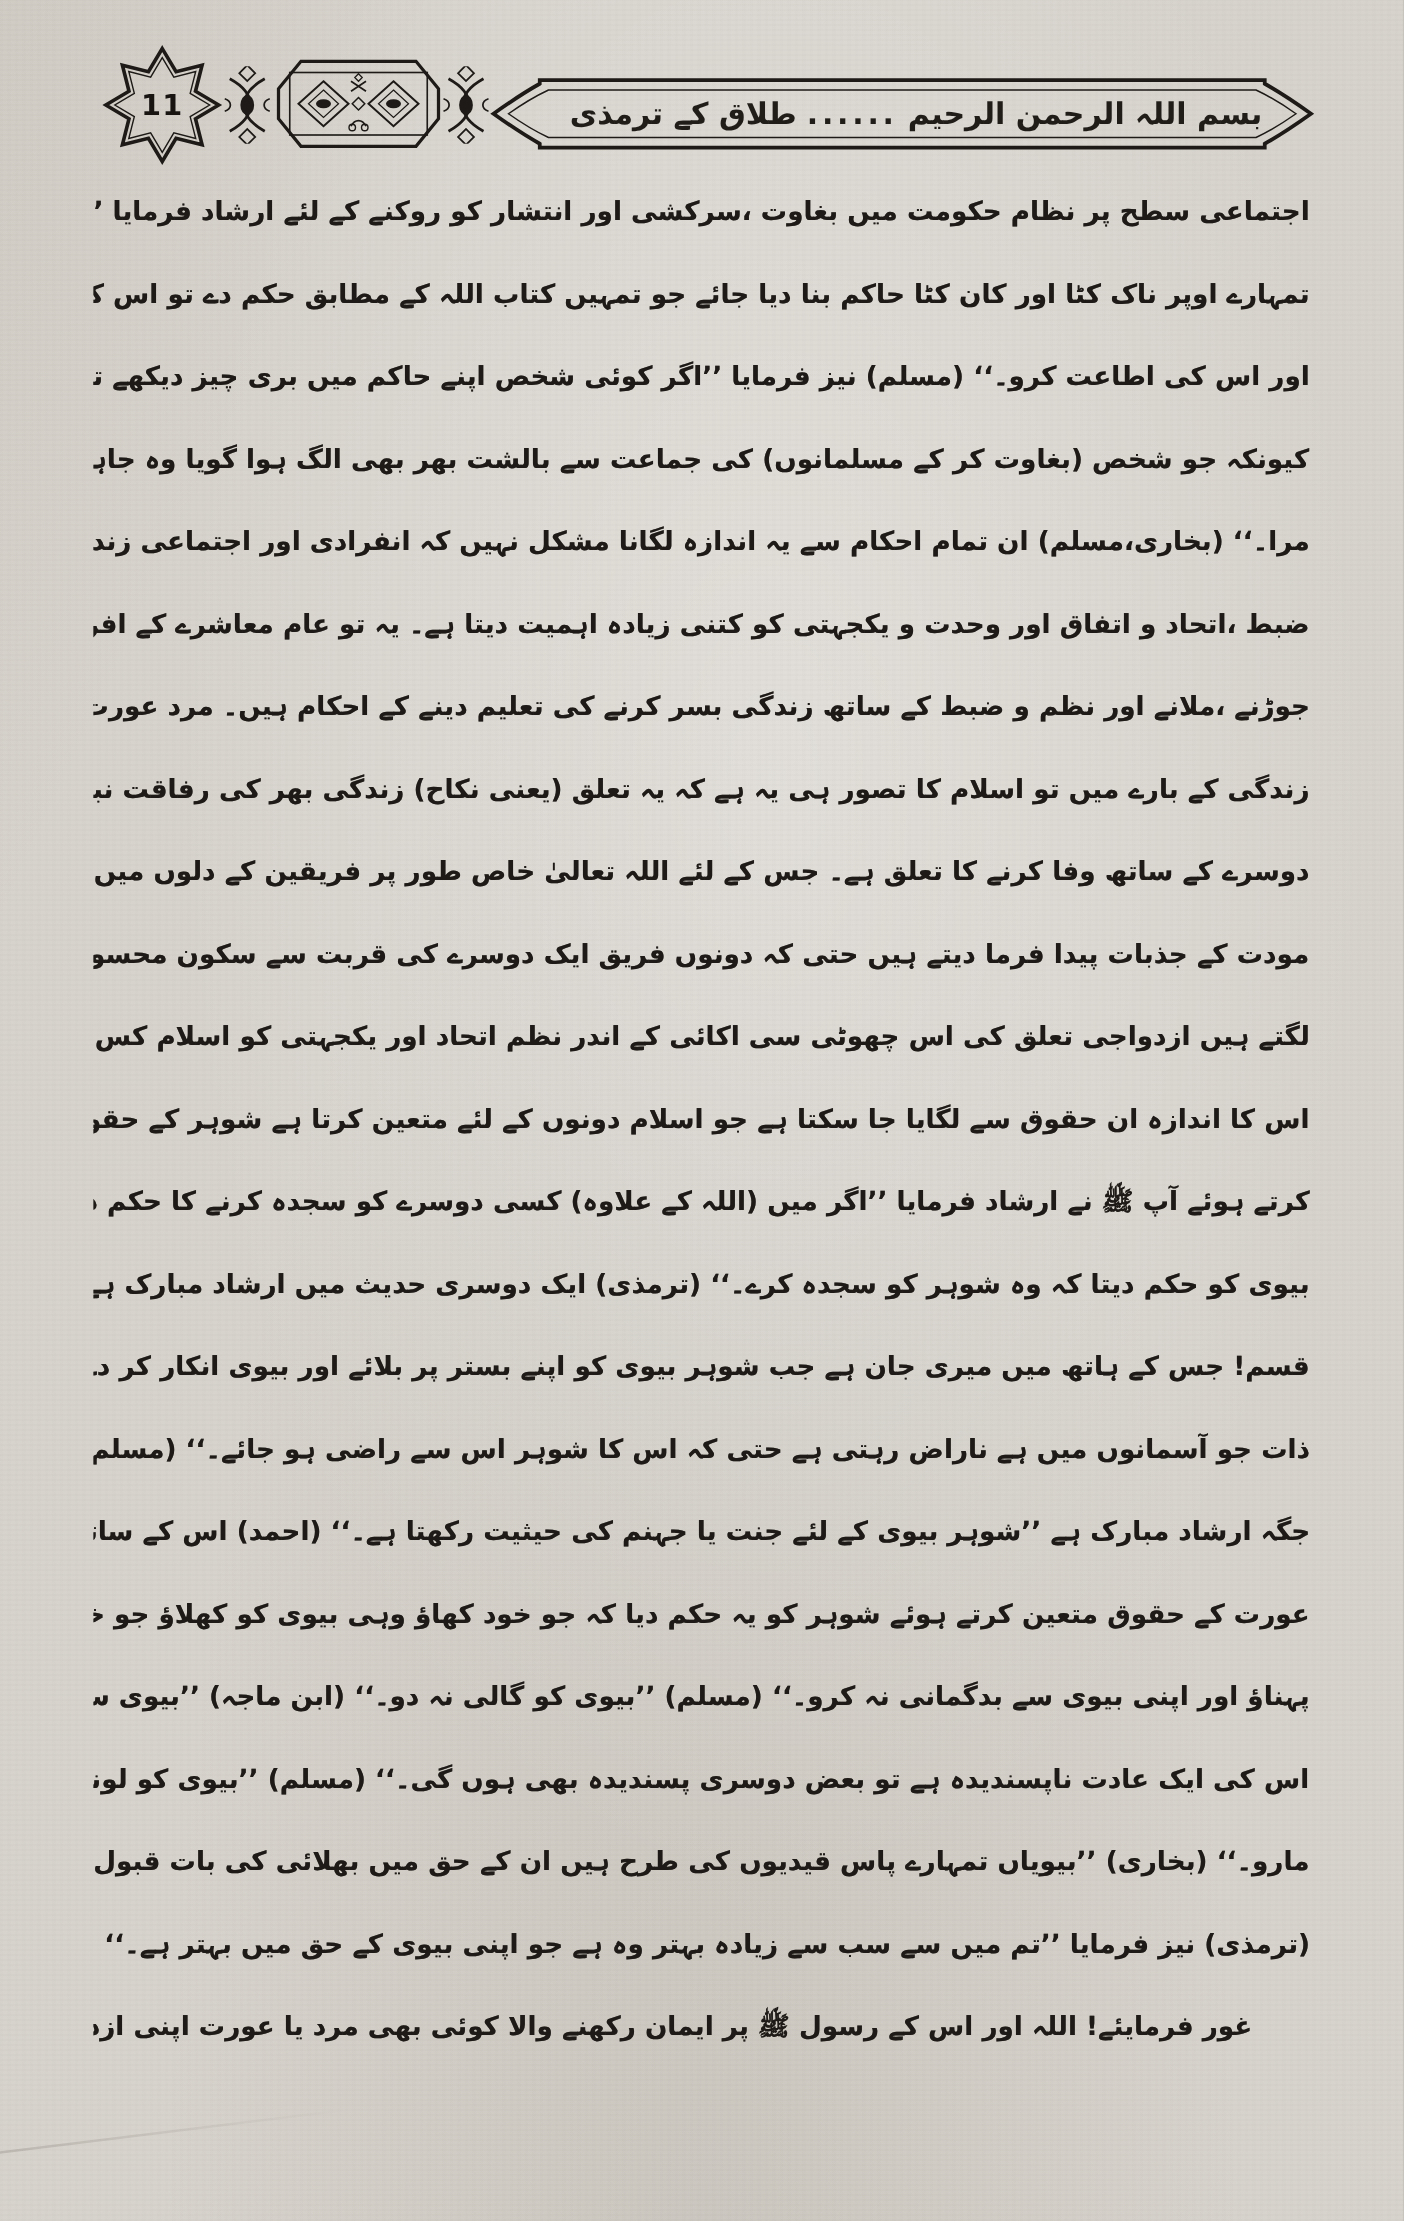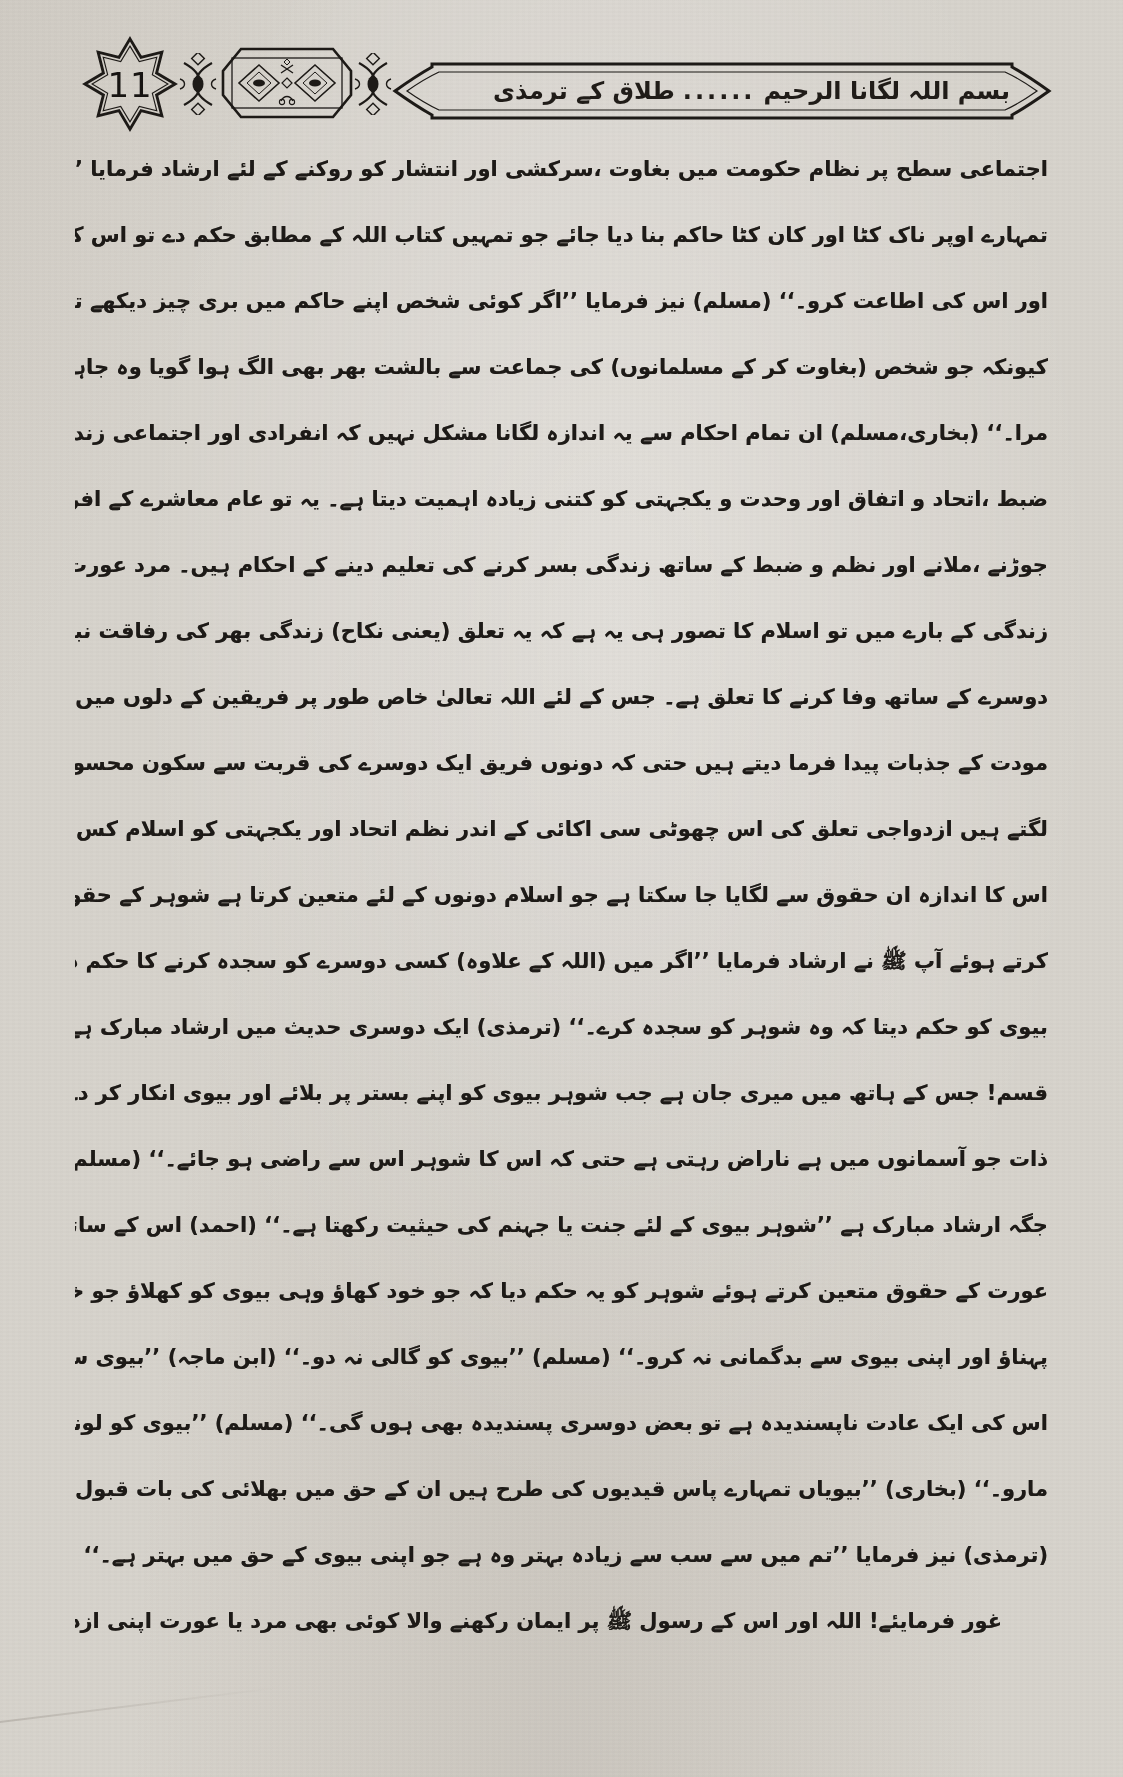--- a/index.html
+++ b/index.html
@@ -29,21 +29,21 @@
     background:linear-gradient(90deg, rgba(60,50,40,0.18), rgba(60,50,40,0));
     transform:rotate(-7deg);
   }
 
   
   .hdr{position:absolute;top:0;left:0;width:100%;height:135px;}
   .star-badge{position:absolute;left:82px;top:36px;width:96px;height:96px;}
   .star-badge svg{position:absolute;inset:0;}
   .page-num{
     position:absolute;inset:0;display:flex;align-items:center;justify-content:center;
-    font-size:34px;font-weight:normal;letter-spacing:1px;color:#171412;
+    font-size:23px;font-weight:bold;letter-spacing:1px;color:#171412;
     padding-top:2px;
   }
   .bow{position:absolute;top:53px;width:44px;height:62px;}
   .bow1{left:176px;}
   .bow2{left:351px;}
   .cartouche{position:absolute;left:219px;top:45px;width:136px;height:76px;}
   .band{position:absolute;left:392px;top:57px;width:660px;height:68px;}
   .band svg{position:absolute;inset:0;}
   .band-text{
     position:absolute;top:0;right:42px;height:100%;
@@ -133,21 +133,21 @@
         <path d="M 40,26 C 34,28 34,34 40,36" stroke-width="1.4"></path>
       </svg>
     </div>
 
     <div class="band">
       <svg viewBox="0 0 660 68" preserveAspectRatio="none" fill="none" stroke="#1d1a17">
         <path stroke-width="3" d="M 3,34 Q 24,19 40,10 L 40,7 L 48,7 H 612 L 620,7 L 620,10 Q 636,19 657,34 Q 636,49 620,58 L 620,61 L 612,61 H 48 L 40,61 L 40,58 Q 24,49 3,34 Z"></path>
         <path stroke-width="1.2" d="M 15,34 Q 32,22 47,15 H 613 Q 628,22 645,34 Q 628,46 613,53 H 47 Q 32,46 15,34 Z"></path>
       </svg>
       <div class="band-text">
-        <span>بسم اللہ لگانا الرحیم</span>
+        <span>بسم اللہ الرحمن الرحیم</span>
         <span class="dots">......</span>
         <span>طلاق کے ترمذی</span>
       </div>
     </div>
   </div>
 
   <div class="body-text">
     <div class="body-line">اجتماعی سطح پر نظام حکومت میں بغاوت ،سرکشی اور انتشار کو روکنے کے لئے ارشاد فرمایا ’’اگر کوئی</div>
     <div class="body-line">تمہارے اوپر ناک کٹا اور کان کٹا حاکم بنا دیا جائے جو تمہیں کتاب اللہ کے مطابق حکم دے تو اس کی بات سنو</div>
     <div class="body-line">اور اس کی اطاعت کرو۔‘‘ (مسلم) نیز فرمایا ’’اگر کوئی شخص اپنے حاکم میں بری چیز دیکھے تو اسے صبر کرنا چاہئے</div>

